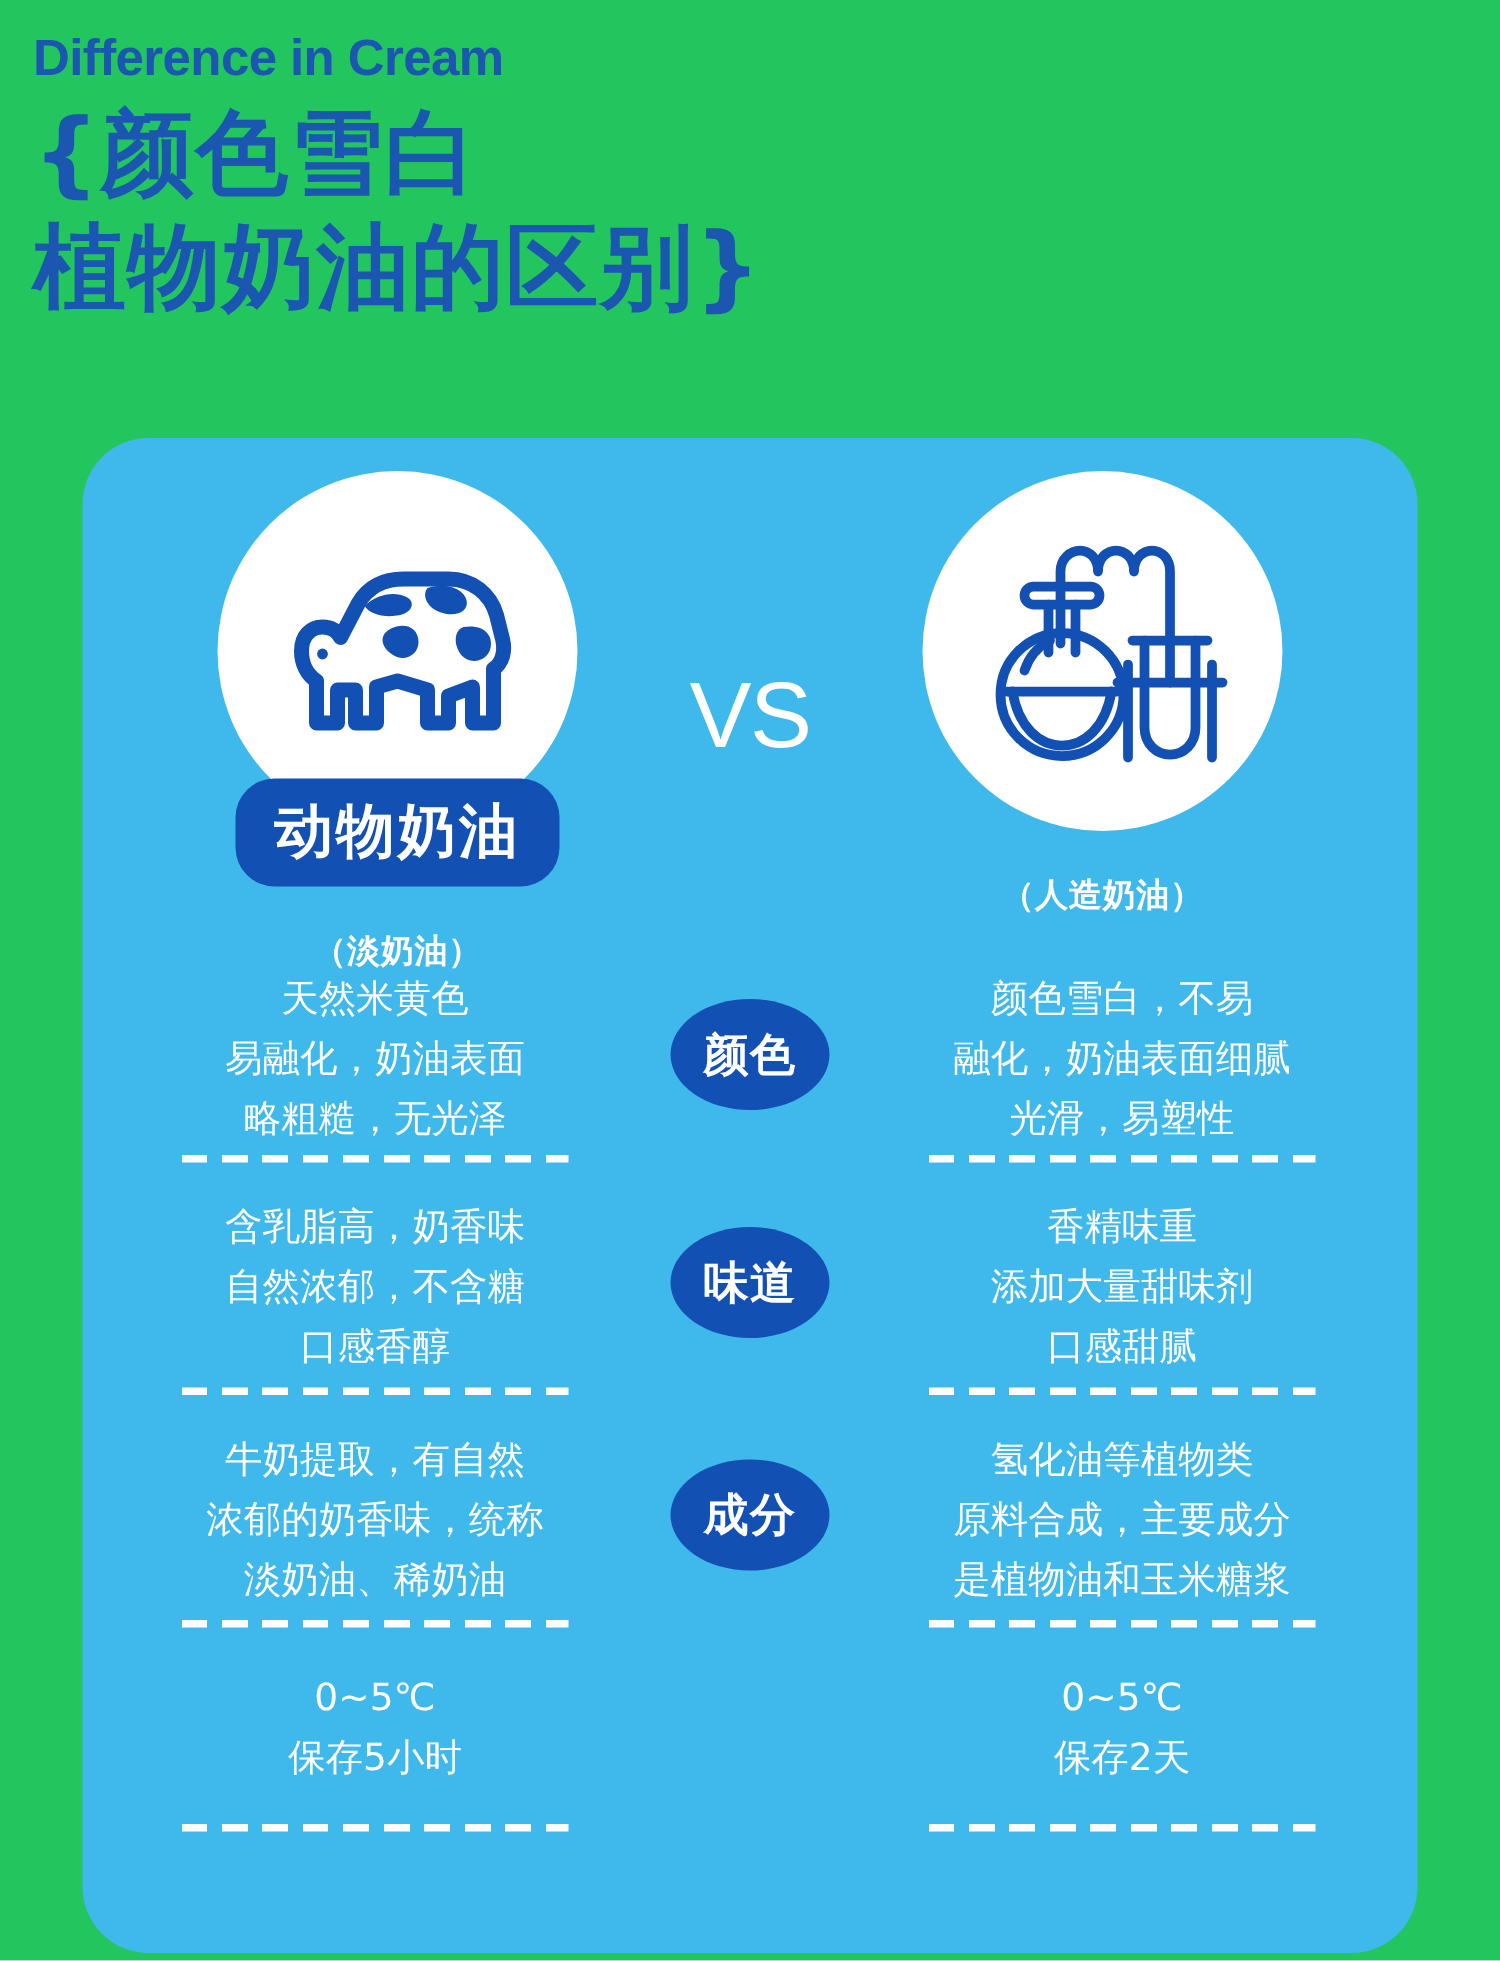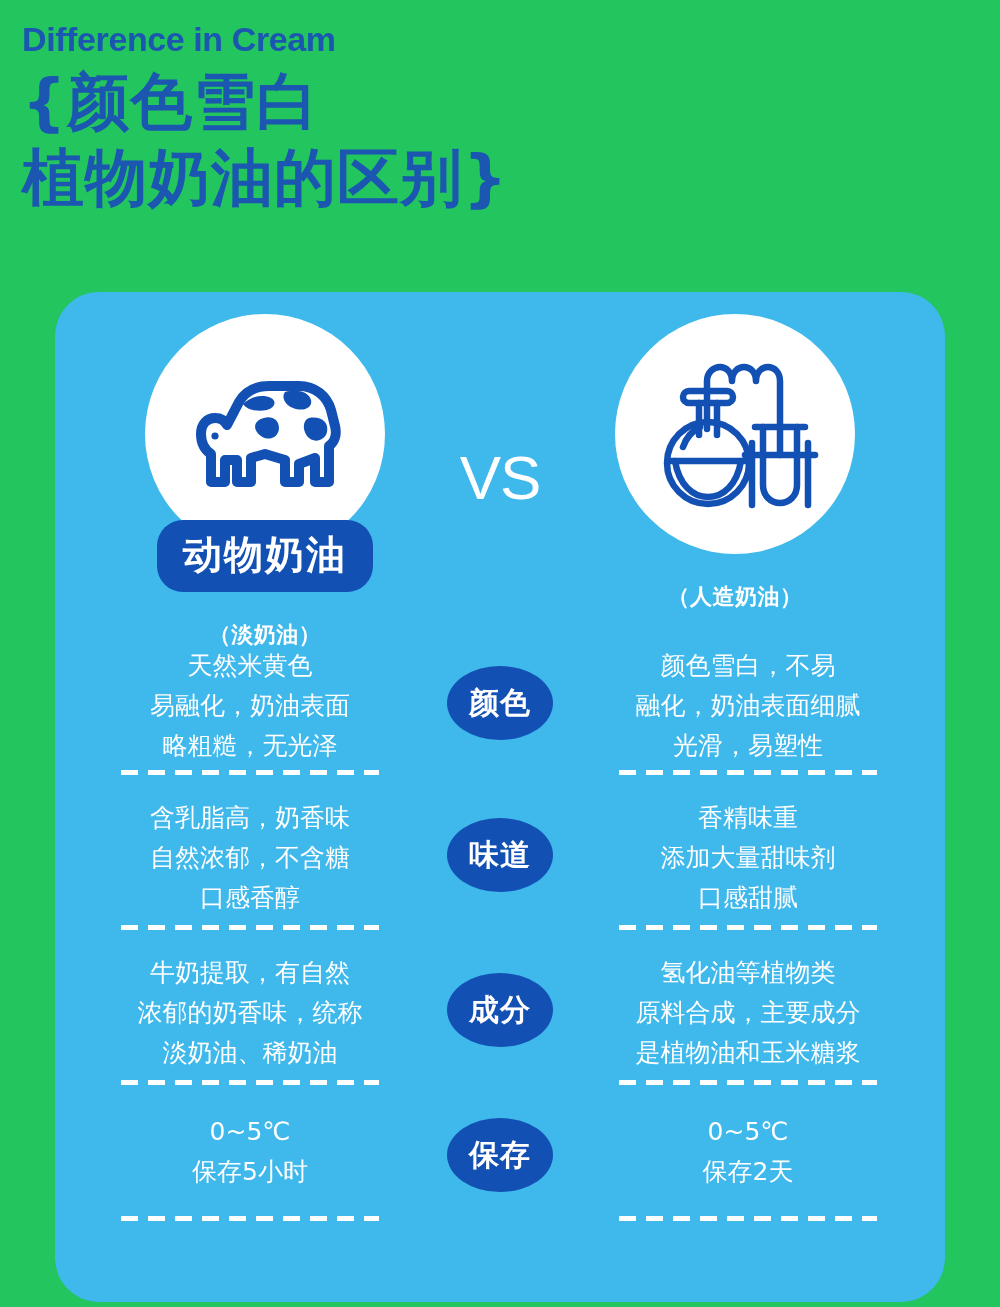--- a/index.html
+++ b/index.html
@@ -289,21 +289,20 @@
         <div class="cell right" style="top:18px;">氢化油等植物类
 原料合成，主要成分
 是植物油和玉米糖浆</div>
         <div class="dash left" style="top:145px;"></div>
         <div class="dash right" style="top:145px;"></div>
       </div>
 
       <div class="crow" style="height:140px;">
         <div class="cell left" style="top:22px;">0~5℃
 保存5小时</div>
-        <div class="pill" style="top:28px;">保存</div>
         <div class="cell right" style="top:22px;">0~5℃
 保存2天</div>
         <div class="dash left" style="top:126px;"></div>
         <div class="dash right" style="top:126px;"></div>
       </div>
 
     </div>
   </div>
 </div>
 

